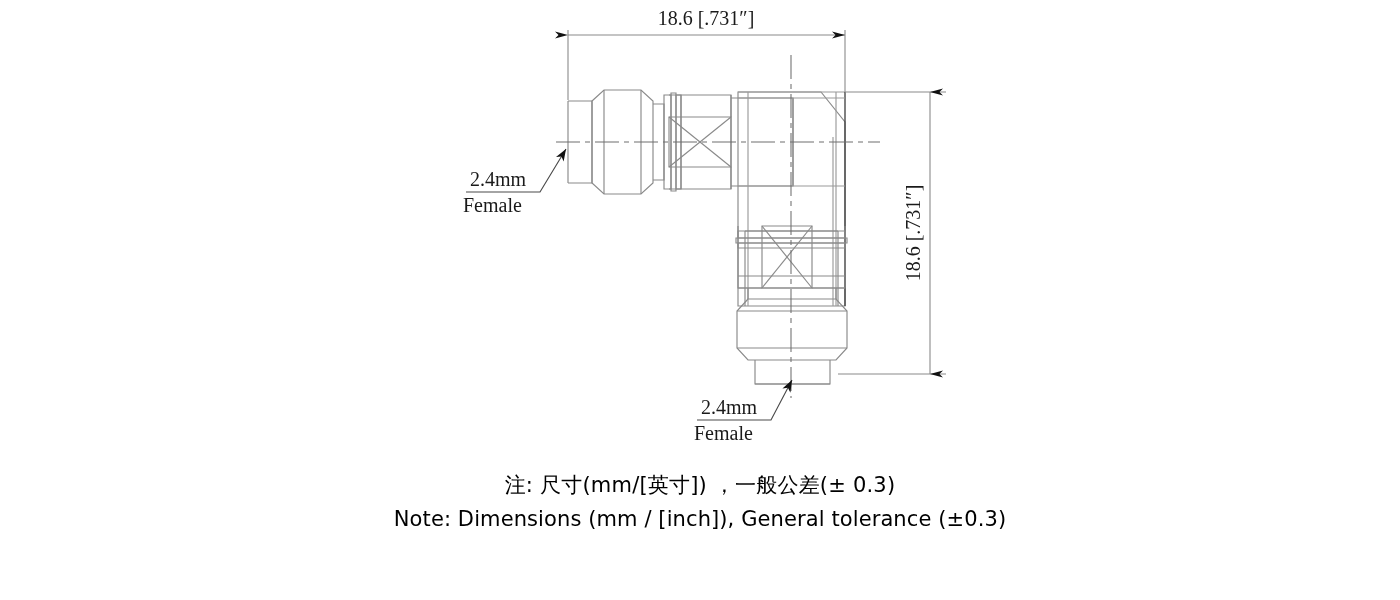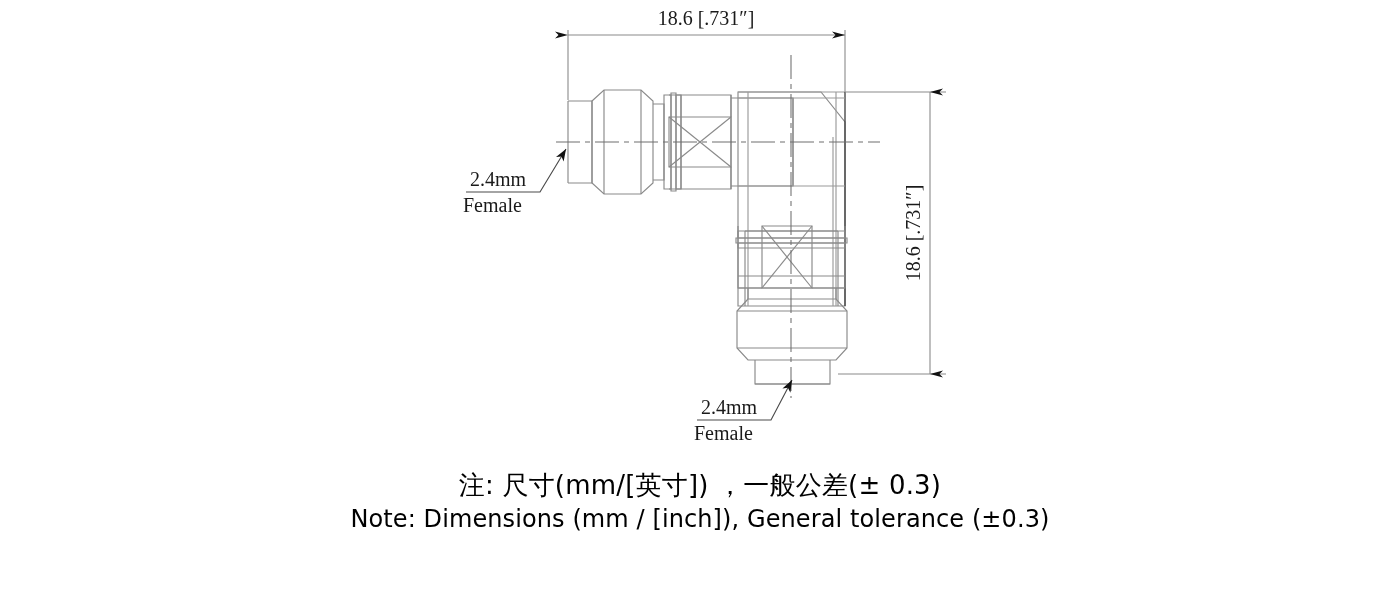--- a/index.html
+++ b/index.html
@@ -26,27 +26,27 @@
   .caption-block {
     position: absolute;
     left: 0;
     top: 468px;
     width: 1400px;
     text-align: center;
     font-family: "DejaVu Sans", "Liberation Sans", sans-serif;
     color: #000000;
   }
   .caption-line-cn {
-    font-size: 26px;
+    font-size: 21px;
     line-height: 34px;
     letter-spacing: 0.2px;
     white-space: pre;
   }
   .caption-line-en {
-    font-size: 24px;
+    font-size: 21px;
     line-height: 34px;
     letter-spacing: 0.1px;
     white-space: pre;
   }
   text.dimtext {
     font-family: "Liberation Serif", serif;
     fill: #1a1a1a;
   }
   text.leadertext {
     font-family: "Liberation Serif", serif;

